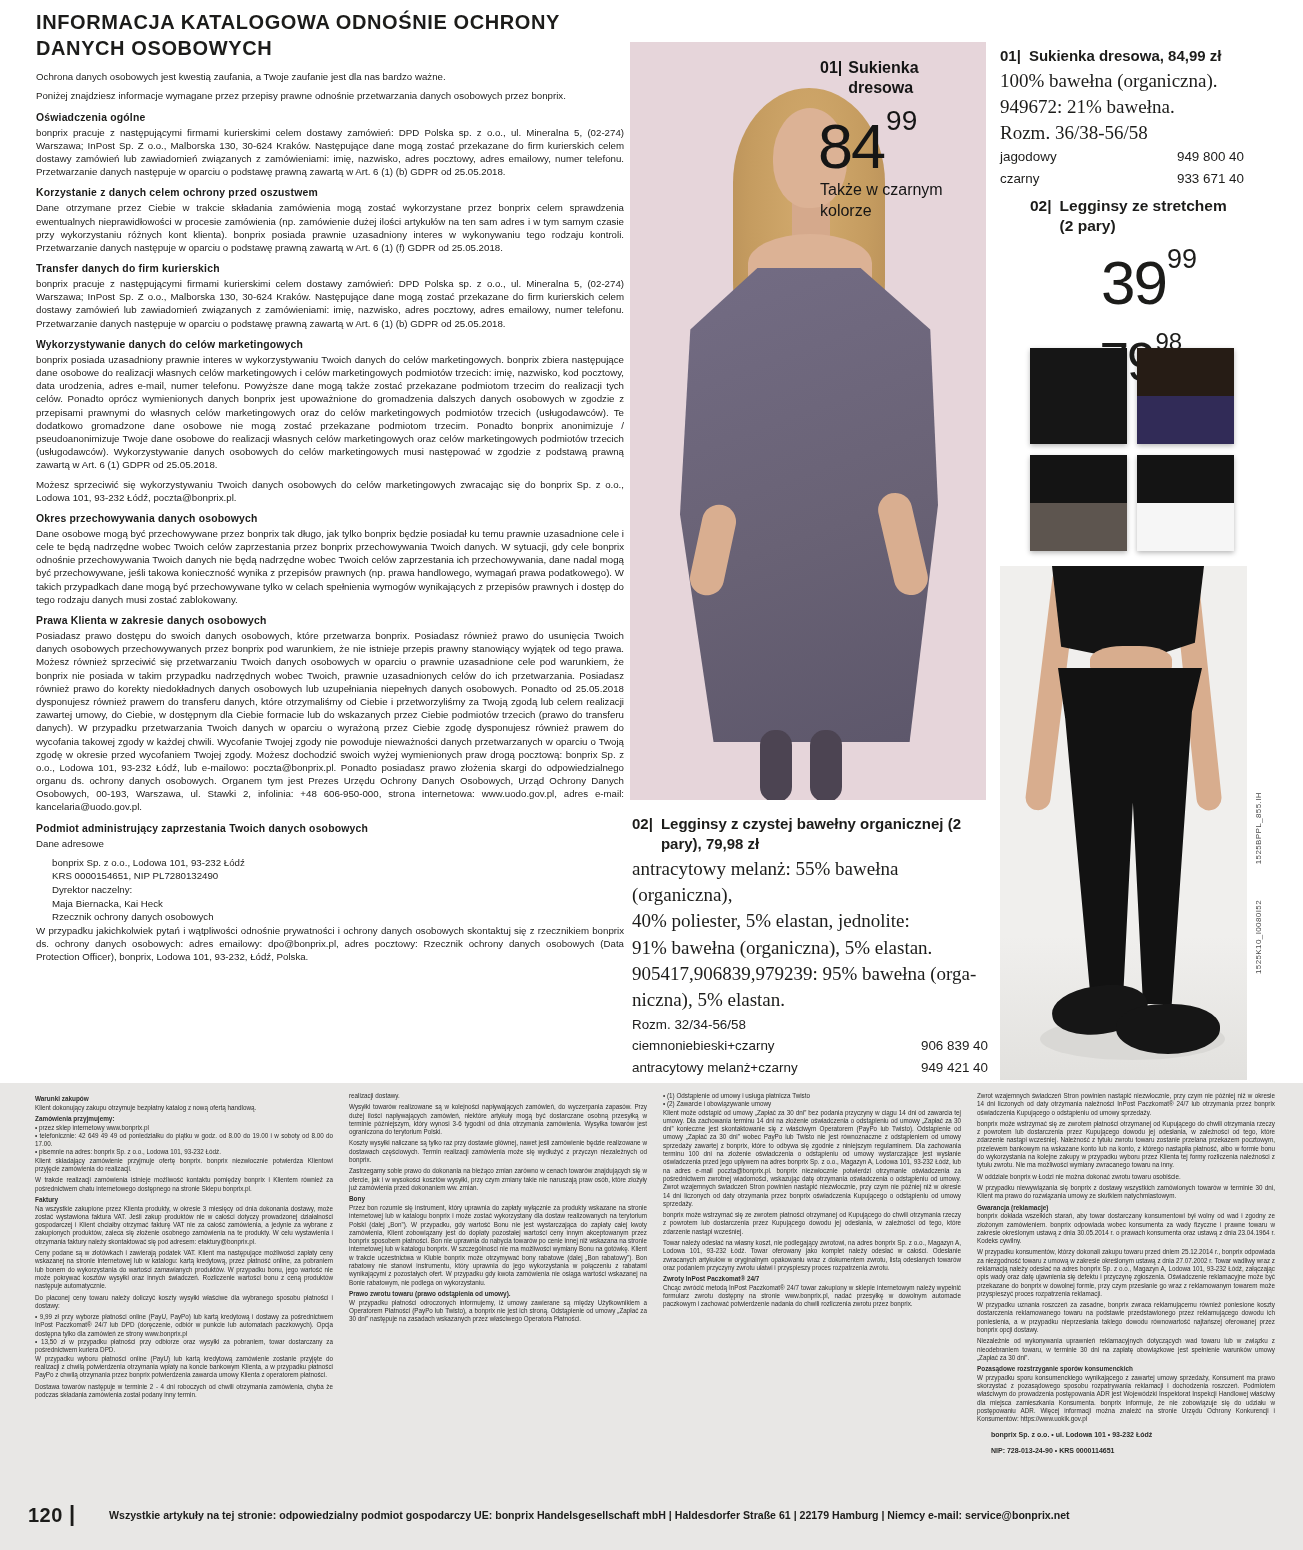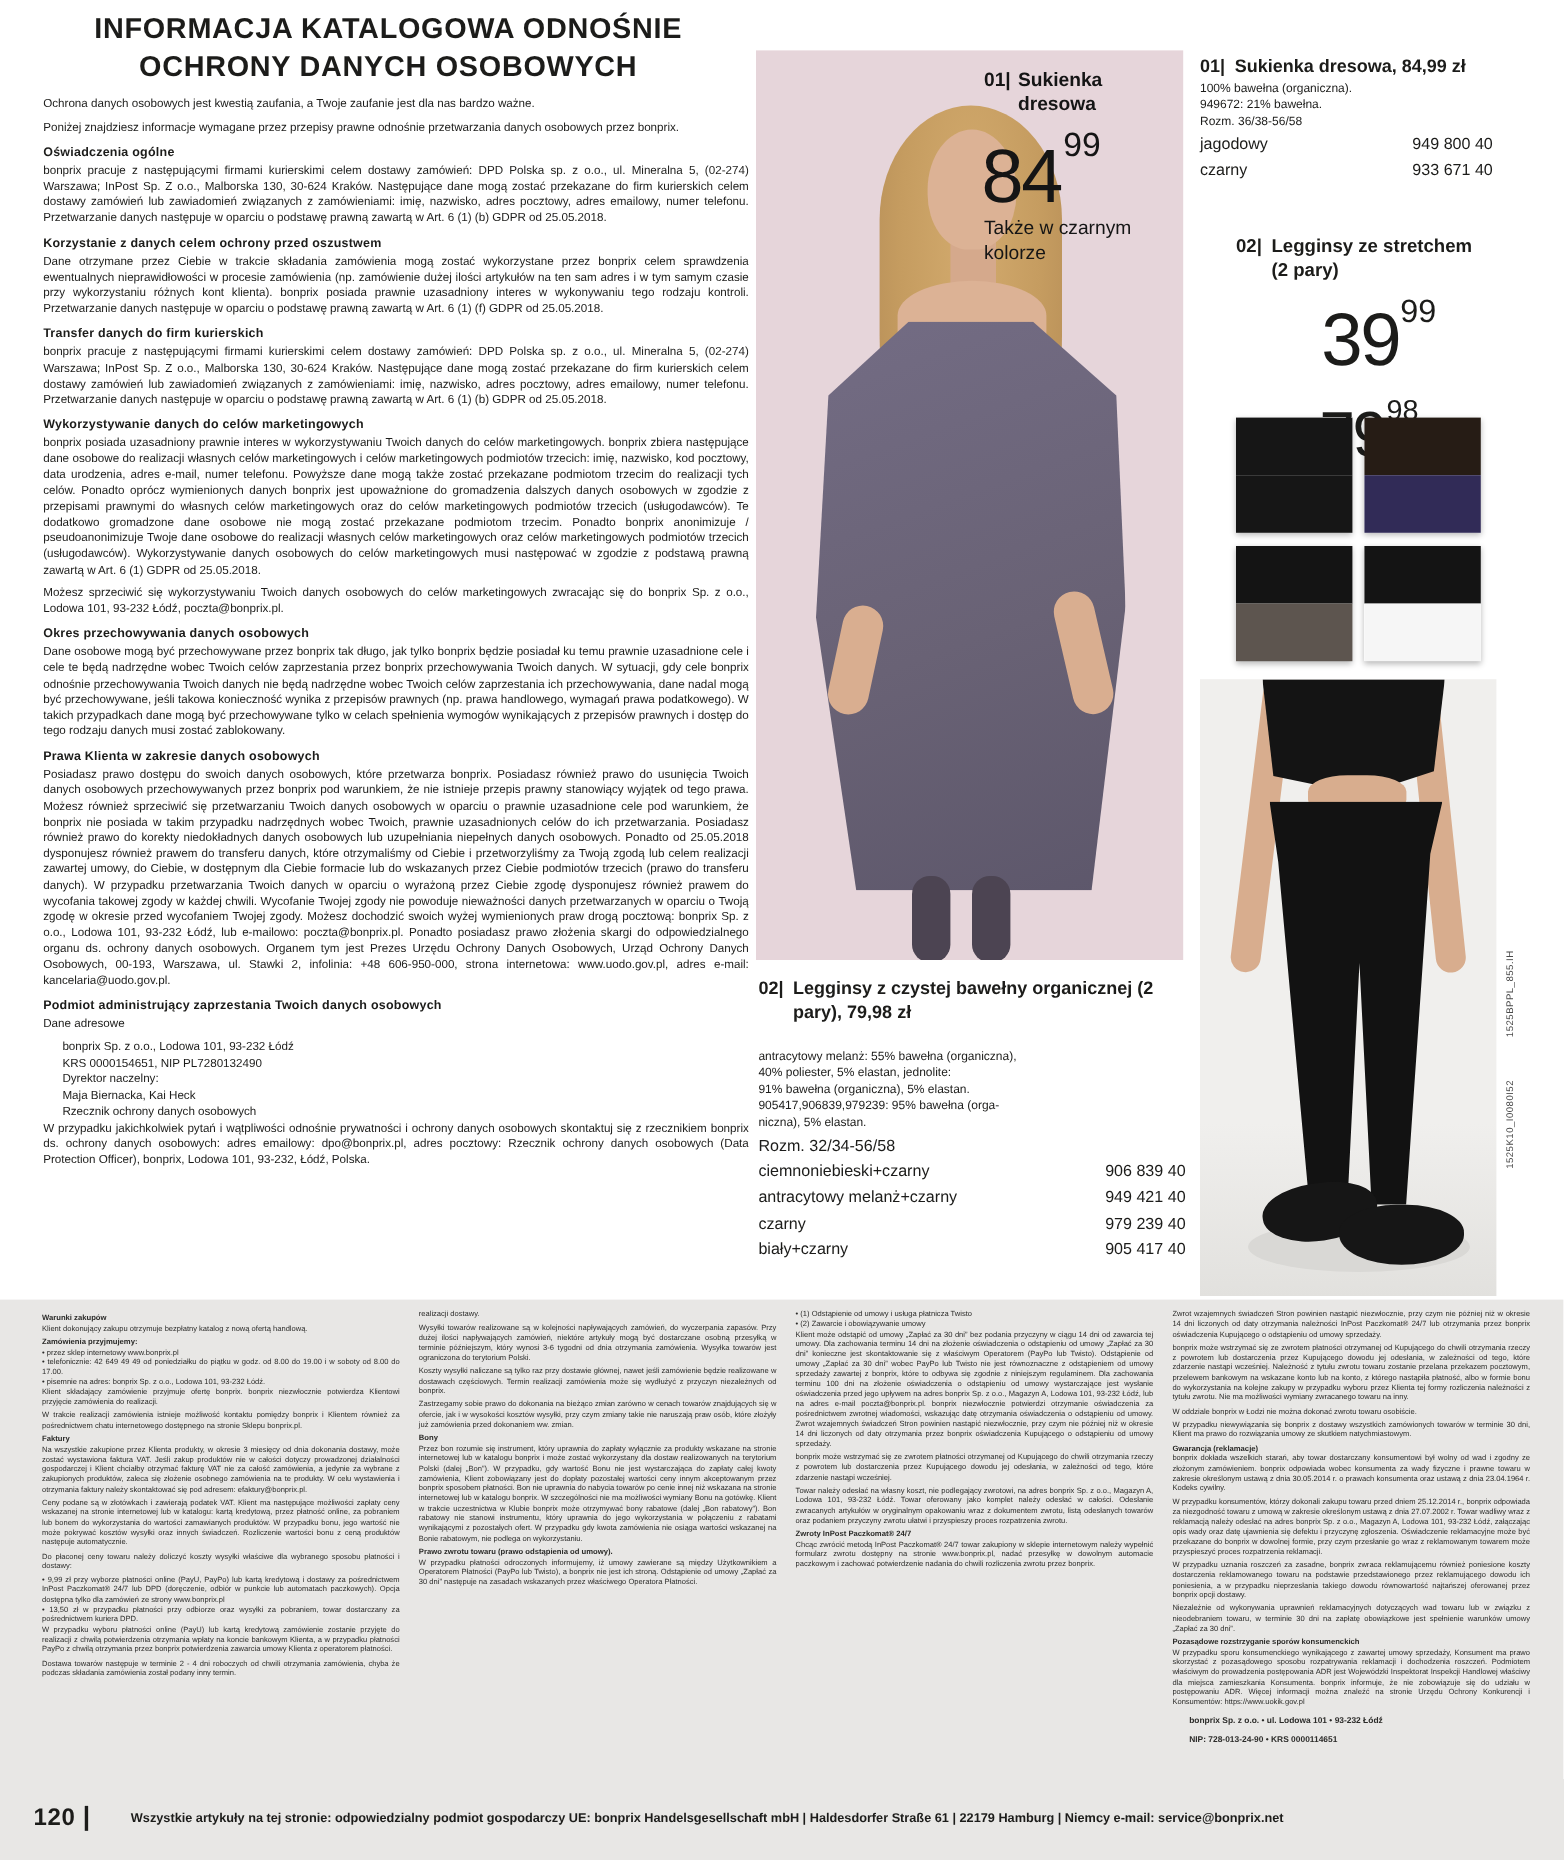--- a/index.html
+++ b/index.html
@@ -2,21 +2,21 @@
 <html><head>
 <meta charset="utf-8">
 <style>
   html,body{margin:0;padding:0;}
   body{
     width:1303px;height:1550px;position:relative;background:#ffffff;
     font-family:"Liberation Sans",sans-serif;color:#1c1c1a;overflow:hidden;
   }
   
   .left-col{position:absolute;left:36px;top:10px;width:588px;height:1066px;overflow:hidden;}
-  .lc-title{font-size:24px;font-weight:bold;line-height:1.28;letter-spacing:.6px;margin:0 0 9px 0;max-width:575px;text-align:center;}
+  .lc-title{font-size:20px;font-weight:bold;line-height:1.28;letter-spacing:.6px;margin:0 0 9px 0;max-width:575px;}
   .lc-p{font-size:9.7px;line-height:1.36;text-align:justify;margin:0 0 6px 0;}
   .lc-h{font-size:10.4px;font-weight:bold;margin:9px 0 3px 0;letter-spacing:.2px;}
   .lc-line{font-size:9.7px;line-height:1.4;padding-left:16px;}
   .lc-line:first-of-type{margin-top:2px;}
   
   .hero{position:absolute;left:630px;top:42px;width:356px;height:758px;background:#e6d5da;overflow:hidden;}
   .hero .hair{position:absolute;left:103px;top:46px;width:152px;height:372px;
     background:radial-gradient(ellipse at 50% 30%,#d3ab6e 0%,#c59c60 55%,#b28a55 100%);
     border-radius:76px 76px 60px 66px/95px 95px 180px 180px;}
   .hero .face{position:absolute;left:143px;top:66px;width:74px;height:100px;background:#dcb295;border-radius:50% 50% 46% 46%;}
@@ -33,25 +33,25 @@
   .hero-label{font-size:16px;font-weight:bold;line-height:1.28;display:flex;}
   .hero-label .num{margin-right:6px;white-space:nowrap;}
   .hero-label .txt{width:92px;}
   .hero-price{font-size:63px;font-weight:500;letter-spacing:-2px;line-height:1;margin:8px 0 2px -2px;}
   .hero-price sup{font-size:28px;letter-spacing:0;vertical-align:38px;margin-left:2px;}
   .hero-note{font-size:16px;line-height:1.3;}
   
   .p02detail{position:absolute;left:632px;top:814px;width:356px;}
   .ptitle{font-size:15px;font-weight:bold;line-height:1.3;display:flex;}
   .ptitle .num{margin-right:8px;white-space:nowrap;}
-  .pline,.rline{font-size:10px;line-height:1.38;}
+  .pline,.rline{font-size:19px;line-height:1.38;font-family:Liberation Serif, serif;}
   .psize{font-size:13.4px;line-height:1.5;margin-top:2px;}
   .crow{display:flex;justify-content:space-between;font-size:13.4px;line-height:1.62;width:356px;}
   .crow .ccode{text-align:right;}
-  .p02detail .pdesc{margin-top:21px;}
+  .p02detail .pdesc{margin-top:3px;}
   
   .rp01{position:absolute;left:1000px;top:46px;width:244px;}
   .rp01 .ptitle{font-size:15px;}
   .rp01 .crow{width:244px;}
   .rp01 #p01lines{margin-top:2px;}
   .rp02{position:absolute;left:1030px;top:196px;width:240px;}
   .rp02 .ptitle{font-size:15.5px;}
   .rp02 .ptitle .txt{width:175px;}
   .big-price{font-size:62px;font-weight:500;letter-spacing:-2px;line-height:1;margin:10px 0 0 -2px;text-align:center;}
   .big-price sup{font-size:27px;letter-spacing:0;vertical-align:36px;margin-left:1px;}

